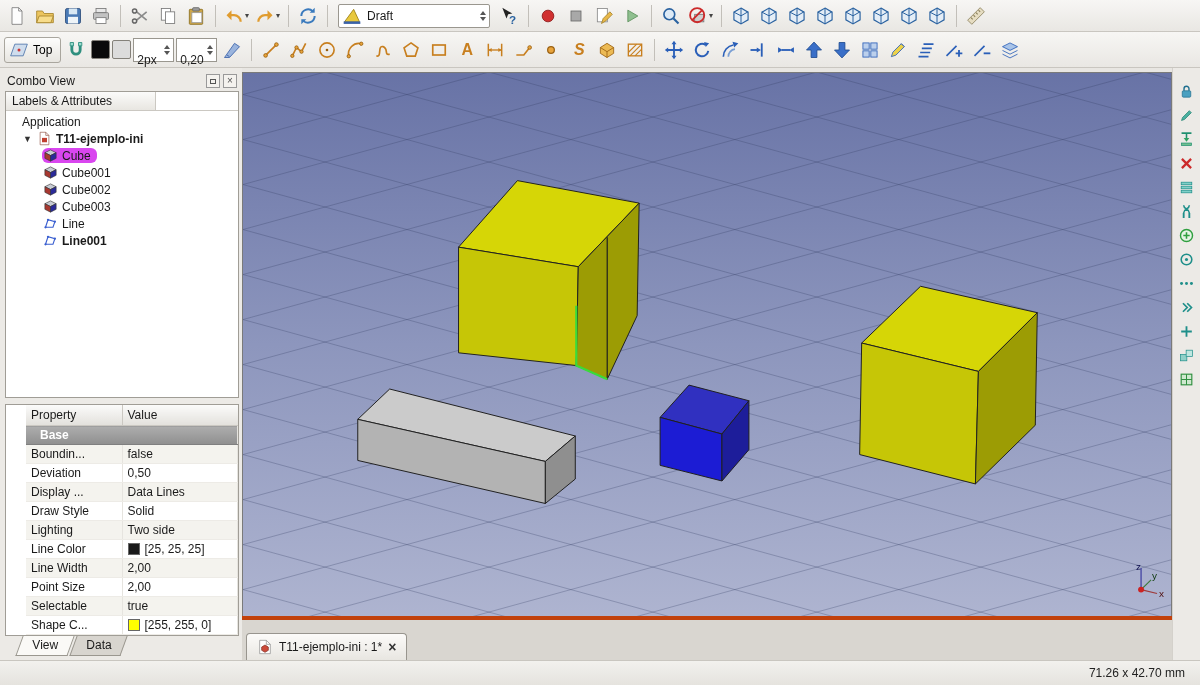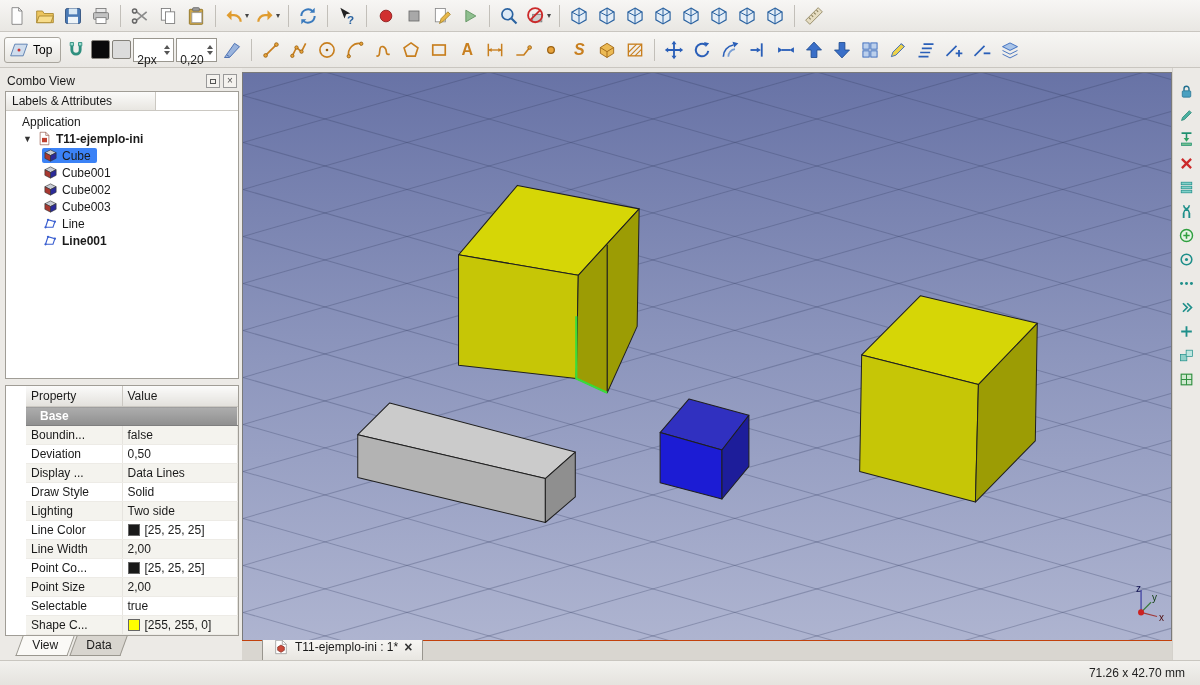--- a/index.html
+++ b/index.html
@@ -42,21 +42,21 @@
 .tab{padding:3px 10px 2px;border:1px solid #a9a69e;border-bottom:none;background:#dbd8d2;border-radius:3px 3px 0 0;margin-right:2px;color:#222;}
 .tab.active{background:#f6f5f2;}
 .tree-box{background:#fff;border:1px solid #a09d96;flex:1;min-height:0;display:flex;flex-direction:column;overflow:hidden;}
 .tree-header{flex:none;display:flex;border-bottom:1px solid #cbc8c2;}
 .th-cell{width:150px;padding:2px 6px;background:linear-gradient(#fbfbfa,#e8e6e1);border-right:1px solid #cbc8c2;}
 .tree{flex:1;overflow:hidden;padding-top:2px;}
 .trow{display:flex;align-items:center;height:17px;padding-left:16px;gap:3px;white-space:nowrap;}
 .trow .exp{width:11px;font-size:9px;color:#333;text-align:center;}
 .trow.child{padding-left:36px;}
 .lbl-wrap{display:flex;align-items:center;gap:4px;padding:0 6px 0 1px;border-radius:2px;}
-.lbl-wrap.sel{background:#3b82f6;}
+.lbl-wrap.sel{background:#d946ef;border-radius:6px;}
 .ticon{width:15px;height:15px;flex:none;}
 .b{font-weight:bold;}
 .splitter{height:6px;flex:none;}
 .props-box{background:#fff;border:1px solid #a09d96;flex:none;overflow:hidden;padding-left:20px;}
 .props-box table{width:100%;border-collapse:collapse;table-layout:fixed;}
 .props-box th{font-weight:normal;text-align:left;padding:2px 5px;height:21px;background:linear-gradient(#fbfbfa,#e3e1dc);border:1px solid #cbc8c2;border-top:none;}
 .props-box th:first-child{width:96px;border-left:none;}
 .props-box th:last-child{border-right:none;}
 .props-box td{height:19px;padding:0 5px;border-right:1px solid #e6e4df;border-bottom:1px solid #edebe6;overflow:hidden;white-space:nowrap;}
 .props-box tbody tr:nth-child(even) td{background:#f4f3ee;}
@@ -64,21 +64,21 @@
 .swatch-sm{display:inline-block;width:12px;height:12px;border:1px solid #666;vertical-align:-2px;margin-right:5px;}
 .bottom-tabs{height:24px;flex:none;display:flex;align-items:flex-start;padding:0 0 0 14px;}
 .btab{display:inline-block;transform:skewX(-20deg);border:1px solid #9a978f;border-top:none;padding:2px 12px 3px;background:#d8d5cf;margin-right:2px;}
 .btab.active{background:#faf9f6;}
 .btab-t{display:inline-block;transform:skewX(20deg);}
 
 
 .center{flex:1;display:flex;flex-direction:column;min-width:0;padding-top:4px;}
 .viewport{flex:1;min-height:0;border:1px solid #7a7a7a;border-bottom:none;position:relative;}
 .vp-svg{display:block;width:100%;height:100%;}
-.doctabs{height:20px;flex:none;display:flex;align-items:flex-end;padding-left:20px;background:#d9d6d0;border-top:1px solid #c2410c;}
+.doctabs{height:44px;flex:none;display:flex;align-items:flex-end;padding-left:4px;background:#d9d6d0;border-top:4px solid #c2410c;}
 .doctab{display:flex;align-items:center;gap:6px;height:27px;padding:0 10px;background:linear-gradient(#fcfbf9,#e8e6e1);border:1px solid #98958e;border-bottom:none;border-radius:4px 4px 0 0;}
 .doctab .close{font-weight:bold;color:#333;font-size:14px;line-height:1;}
 
 
 .rightbar{width:28px;flex:none;background:#eceae6;border-left:1px solid #d4d1cb;display:flex;flex-direction:column;align-items:center;padding-top:12px;gap:2px;}
 .rb-btn{width:24px;height:22px;display:flex;align-items:center;justify-content:center;border:none;background:transparent;padding:0;}
 .rb-btn .ic{width:17px;height:17px;}
 
 
 .statusbar{height:25px;flex:none;display:flex;align-items:center;justify-content:flex-end;padding:0 15px;background:linear-gradient(#f2f1ee,#e5e3de);border-top:1px solid #c9c6c0;color:#222;}
@@ -416,20 +416,30 @@
           <span class="dd">▾</span>
         </button>
         <span class="tb-sep"></span>
         <button class="tb-btn">
           <svg viewBox="0 0 24 24" class="ic">
             <use href="#sym-refresh"></use>
           </svg>
         </button>
         <span class="tb-sep"></span>
       </div>
+    <div class="combo">
+      <svg class="ic" viewBox="0 0 24 24">
+          <use href="#sym-draftwb"></use>
+        </svg>
+      <span class="combo-text">Draft</span>
+      <span class="spin">
+          <span class="sp-up"></span>
+          <span class="sp-dn"></span>
+        </span>
+    </div>
     <div class="tb-group" id="tb1b">
         <button class="tb-btn">
           <svg viewBox="0 0 24 24" class="ic">
             <use href="#sym-helpcursor"></use>
           </svg>
         </button>
         <span class="tb-sep"></span>
         <button class="tb-btn">
           <svg viewBox="0 0 24 24" class="ic">
             <use href="#sym-record"></use>
@@ -794,24 +804,20 @@
               </tr>
               <tr>
                 <td>Line Color</td>
                 <td><span class="swatch-sm" style="background: rgb(25, 25, 25);"></span><span>[25, 25, 25]</span></td>
               </tr>
               <tr>
                 <td>Line Width</td>
                 <td><span>2,00</span></td>
               </tr>
               <tr>
-                <td>Point Co...</td>
-                <td><span class="swatch-sm" style="background: rgb(25, 25, 25);"></span><span>[25, 25, 25]</span></td>
-              </tr>
-              <tr>
                 <td>Point Size</td>
                 <td><span>2,00</span></td>
               </tr>
               <tr>
                 <td>Selectable</td>
                 <td><span>true</span></td>
               </tr>
               <tr>
                 <td>Shape C...</td>
                 <td><span class="swatch-sm" style="background: rgb(255, 255, 0);"></span><span>[255, 255, 0]</span></td>

